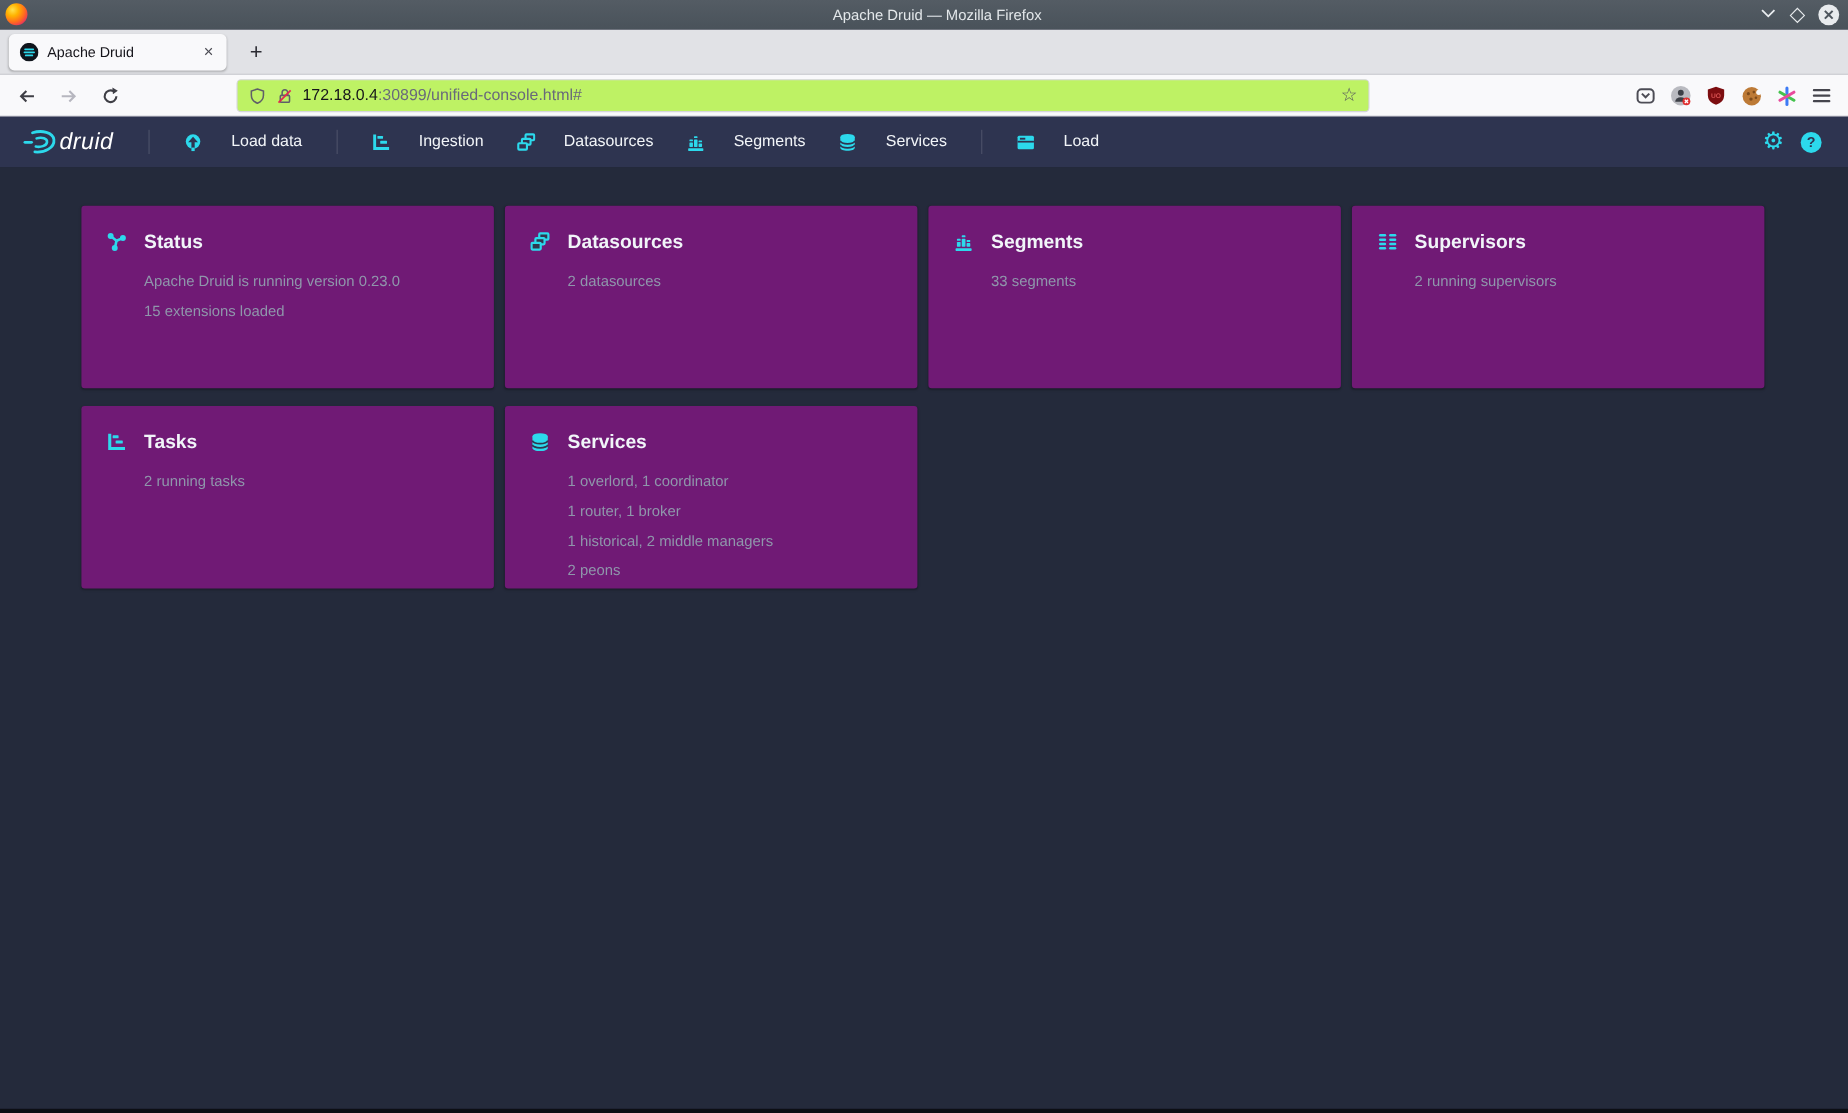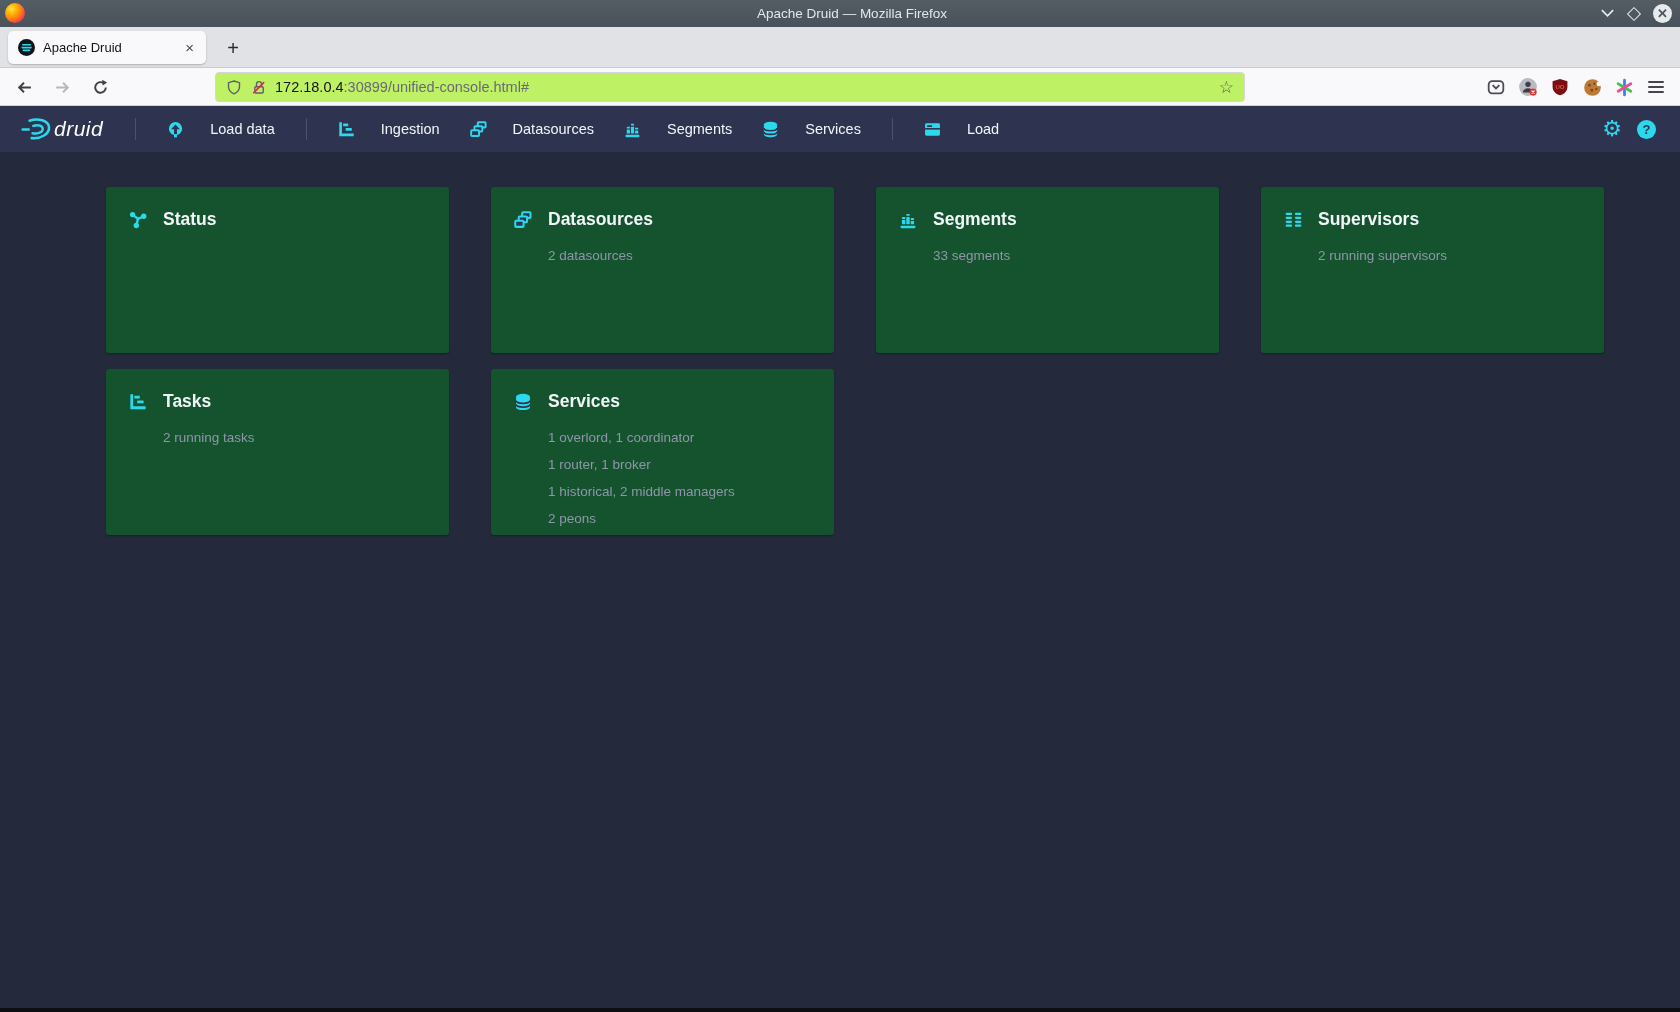--- a/index.html
+++ b/index.html
@@ -51,21 +51,21 @@
   .nav-item span.lbl { color:#f2f5f8; font-size:14.5px; }
   .nav-right { margin-left:auto; display:flex; align-items:center; gap:15px; margin-right:24px; }
   .gear { color:#2cd9ec; font-size:22px; line-height:1; font-family:"DejaVu Sans",sans-serif; }
   .helpc { width:19px; height:19px; border-radius:50%; background:#2cd9ec; color:#2e3450;
     font-size:13px; font-weight:bold; display:flex; align-items:center; justify-content:center; }
 
   
   .content { position:absolute; left:0; top:152px; width:1680px; height:856px; background:#242a3b; }
   .cards { position:absolute; left:74px; top:35px; display:grid;
     grid-template-columns:repeat(4, 375px); grid-auto-rows:166px; gap:16px 10px; }
-  .card { position:relative; background:#14532d; border-radius:3px; box-shadow:0 1px 2px rgba(0,0,0,.3); cursor:pointer;margin-left:32px; }
+  .card { position:relative; background:#701a75; border-radius:3px; box-shadow:0 1px 2px rgba(0,0,0,.3); cursor:pointer; }
   .cicon { position:absolute; left:23px; top:24px; width:18px; height:18px; }
   .ctitle { position:absolute; left:57px; top:22px; color:#f1f5f9; font-size:17.5px; font-weight:600; }
   .cbody { position:absolute; left:57px; top:55px; }
   .cline { color:#8f96ab; font-size:13.5px; line-height:27px; }
 
   
   svg .cy { fill:#2cd9ec; }
   .druidnav .cut { fill:#2e3450; }
   .druidnav .cutst { stroke:#2e3450; fill:none; }
   .card .cutst { stroke:#30364f; fill:none; }
@@ -278,20 +278,24 @@
                 <line x1="3.4" y1="3.4" x2="7.9" y2="7"></line>
                 <line x1="12.9" y1="4.9" x2="7.9" y2="7"></line>
                 <line x1="6.7" y1="12.7" x2="7.9" y2="7"></line>
               </g>
             <circle cx="3.2" cy="3.2" r="2.4" class="cy"></circle>
               <circle cx="13.1" cy="4.7" r="2.4" class="cy"></circle>
               <circle cx="6.5" cy="12.9" r="2.4" class="cy"></circle>
           </svg>
         </span>
         <div class="ctitle">Status</div>
+        <div class="cbody">
+          <div class="cline">Apache Druid is running version 0.23.0</div>
+          <div class="cline">15 extensions loaded</div>
+        </div>
       </div>
 
       <div class="card">
         <span class="cicon">
           <svg width="18" height="18" viewBox="0 0 16 16">
             <g class="msel" stroke-width="1.8">
               <rect x="7.3" y="1.1" width="7.4" height="5" rx="0.8"></rect>
               <rect x="4.2" y="4.9" width="7.4" height="5" rx="0.8"></rect>
               <rect x="1.1" y="8.7" width="7.4" height="5.4" rx="0.8"></rect>
             </g>

